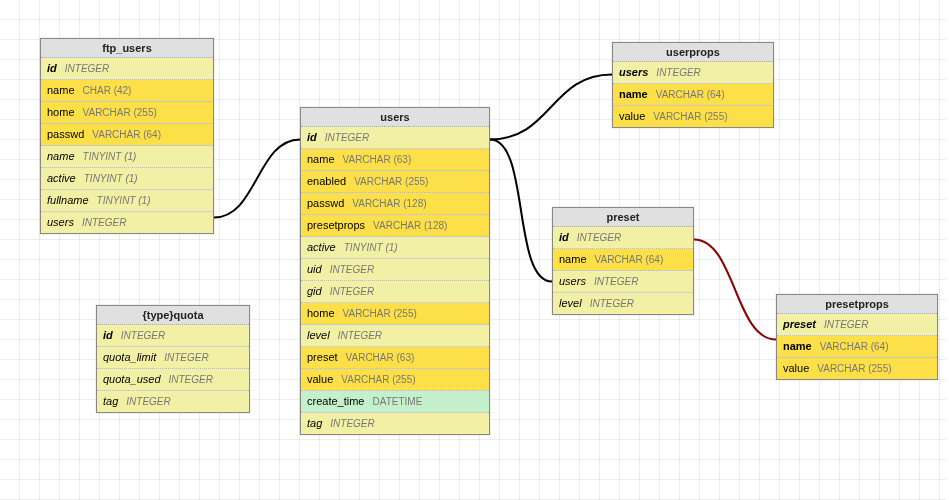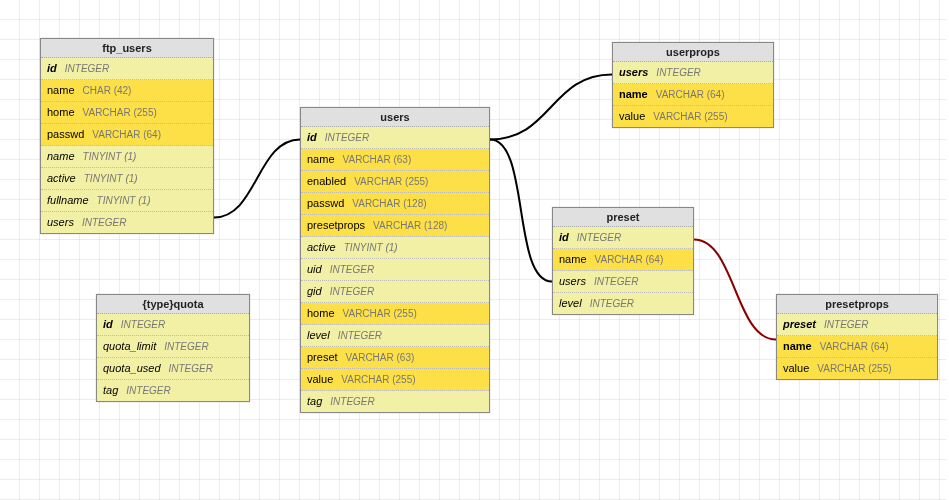--- a/index.html
+++ b/index.html
@@ -106,21 +106,21 @@
       </div>
       <div class="row c-yellow">
         <span class="col-name">fullname</span>
         <span class="col-type">TINYINT (1)</span>
       </div>
       <div class="row c-yellow">
         <span class="col-name">users</span>
         <span class="col-type">INTEGER</span>
       </div>
     </div>
-    <div class="tbl" style="left: 96px; top: 294px; width: 152px;">
+    <div class="tbl" style="left: 96px; top: 305px; width: 152px;">
       <div class="tbl-head">{type}quota</div>
       <div class="row c-yellow pk">
         <span class="col-name">id</span>
         <span class="col-type">INTEGER</span>
       </div>
       <div class="row c-yellow">
         <span class="col-name">quota_limit</span>
         <span class="col-type">INTEGER</span>
       </div>
       <div class="row c-yellow">
@@ -174,20 +174,24 @@
         <span class="col-name">level</span>
         <span class="col-type">INTEGER</span>
       </div>
       <div class="row c-pink">
         <span class="col-name">preset</span>
         <span class="col-type">VARCHAR (63)</span>
       </div>
       <div class="row c-pink">
         <span class="col-name">value</span>
         <span class="col-type">VARCHAR (255)</span>
+      </div>
+      <div class="row c-green">
+        <span class="col-name">create_time</span>
+        <span class="col-type">DATETIME</span>
       </div>
       <div class="row c-yellow">
         <span class="col-name">tag</span>
         <span class="col-type">INTEGER</span>
       </div>
     </div>
     <div class="tbl" style="left: 612px; top: 42px; width: 160px;">
       <div class="tbl-head">userprops</div>
       <div class="row c-yellow pk">
         <span class="col-name">users</span>

